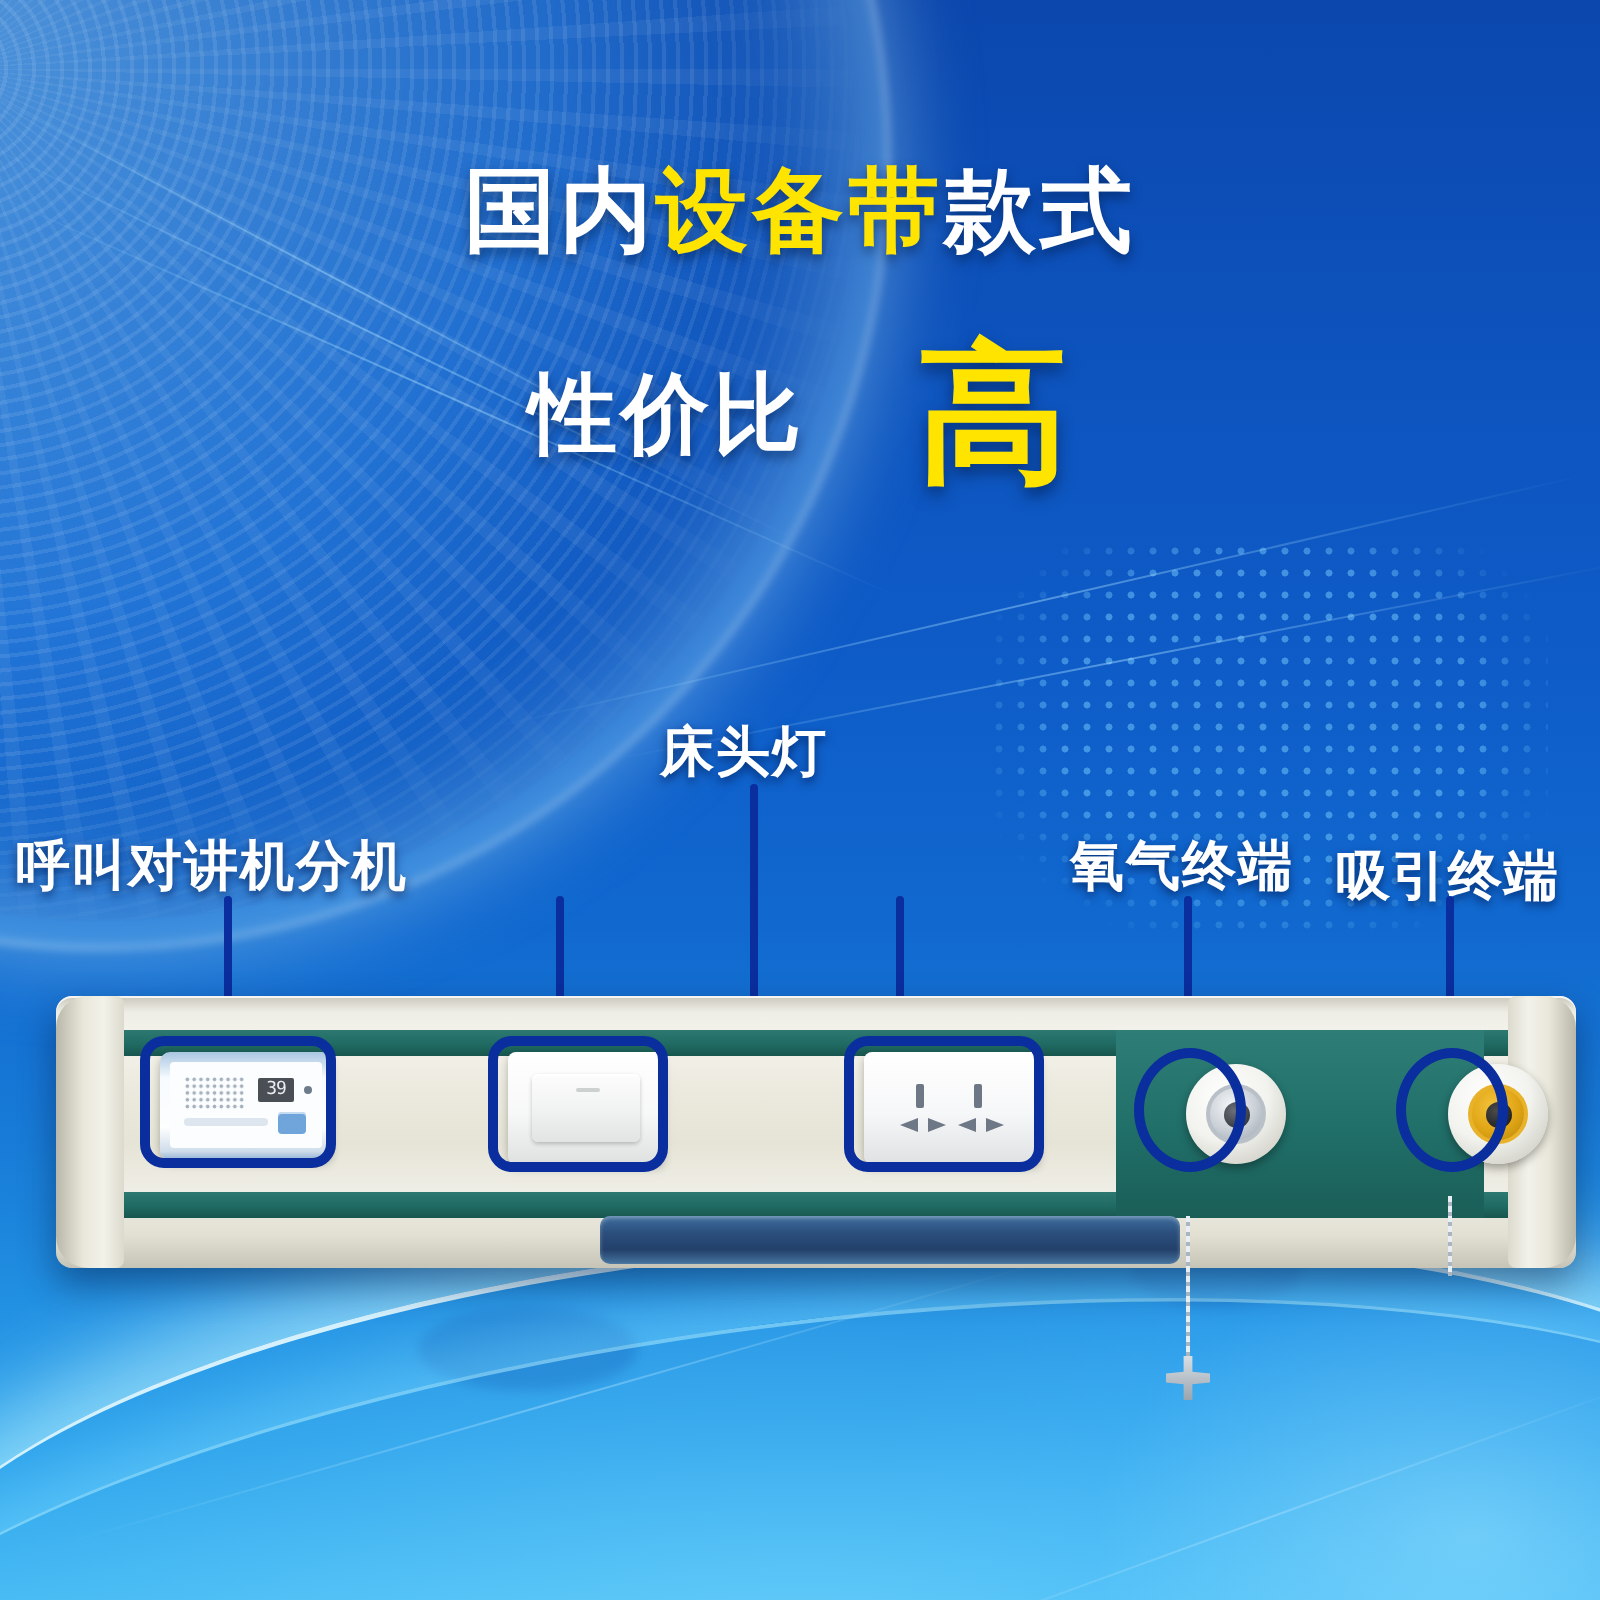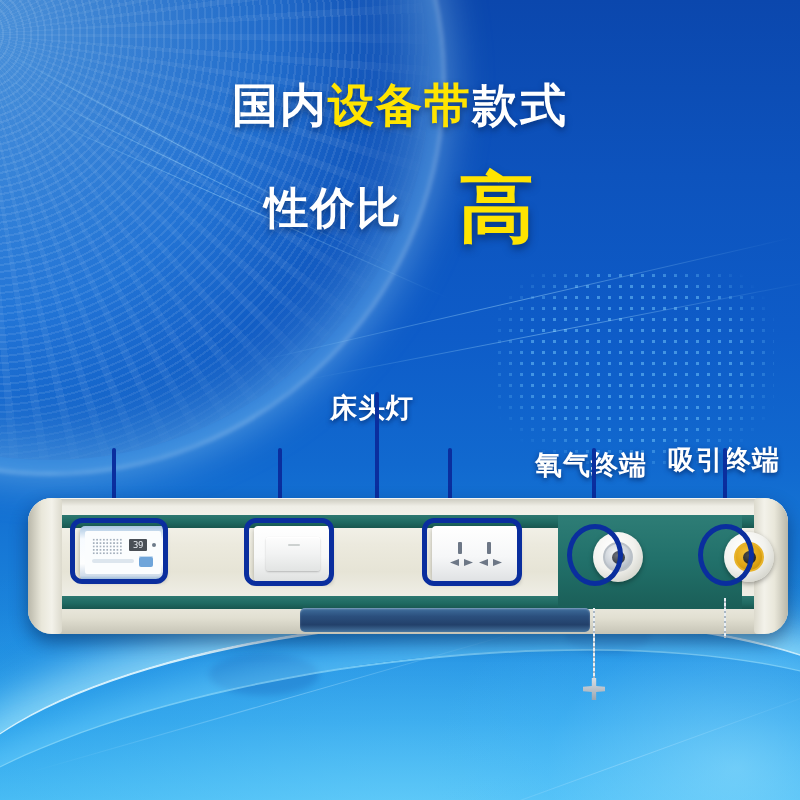--- a/index.html
+++ b/index.html
@@ -84,28 +84,28 @@
     text-shadow:0 3px 6px rgba(0,25,70,.55);vertical-align:middle;
   }
   .hl-line2 .big{
     font-size:76px;font-weight:bold;color:#ffe400;letter-spacing:1px;margin-left:56px;
     text-shadow:0 4px 8px rgba(0,25,70,.6);vertical-align:middle;
   }
 
   
   .callout{
     position:absolute;color:#ffffff;font-weight:bold;font-size:27px;white-space:nowrap;
-    letter-spacing:1px;text-shadow:0 2px 5px rgba(0,30,85,.75);margin-top:32px;
+    letter-spacing:1px;text-shadow:0 2px 5px rgba(0,30,85,.75);
   }
   .leader{position:absolute;width:4px;background:#0a2e9e;border-radius:2px;}
 
   
   .panel-wrap{position:absolute;left:28px;top:498px;width:760px;height:136px;}
   .panel{
-    position:absolute;inset:0;border-radius:24px;
+    position:absolute;inset:0;border-radius:8px;
     background:linear-gradient(180deg,#c9c7bb 0%,#efeee6 6%,#f4f3ec 16%,#eceade 34%,#e6e4d6 54%,#efeee6 72%,#e2e0d2 88%,#c6c4b6 100%);
     box-shadow:0 8px 18px rgba(0,20,60,.45), inset 0 1px 0 rgba(255,255,255,.8);
     overflow:hidden;
   }
   .endcap{
     position:absolute;top:0;height:136px;width:34px;
     background:linear-gradient(90deg,#b9b7a9 0%,#e9e7da 40%,#f3f2ea 70%,#dcdacd 100%);
   }
   .endcap.l{left:0;border-radius:16px 4px 4px 16px;}
   .endcap.r{right:0;border-radius:4px 16px 16px 4px;background:linear-gradient(270deg,#b9b7a9 0%,#e9e7da 40%,#f3f2ea 70%,#dcdacd 100%);}
@@ -216,23 +216,24 @@
 
   <div class="headline">
     <div class="hl-line1">
       <span class="w">国内</span><span class="y">设备带</span><span class="w">款式</span>
     </div>
     <div class="hl-line2">
       <span class="sub">性价比</span><span class="big">高</span>
     </div>
   </div>
 
+  <div class="callout" style="left:8px;top:415px;">呼叫对讲机分机</div>
   <div class="callout" style="left:330px;top:358px;">床头灯</div>
   <div class="callout" style="left:535px;top:415px;">氧气终端</div>
-  <div class="callout" style="left:668px;top:410px;">吸引终端</div>
+  <div class="callout" style="left:668px;top:420px;">吸引终端</div>
 
   <div class="leader" style="left:112px;top:448px;height:78px;"></div>
   <div class="leader" style="left:278px;top:448px;height:78px;"></div>
   <div class="leader" style="left:375px;top:392px;height:222px;"></div>
   <div class="leader" style="left:448px;top:448px;height:78px;"></div>
   <div class="leader" style="left:592px;top:448px;height:88px;"></div>
   <div class="leader" style="left:723px;top:448px;height:88px;"></div>
 
   <div class="panel-wrap">
     <div class="panel">

